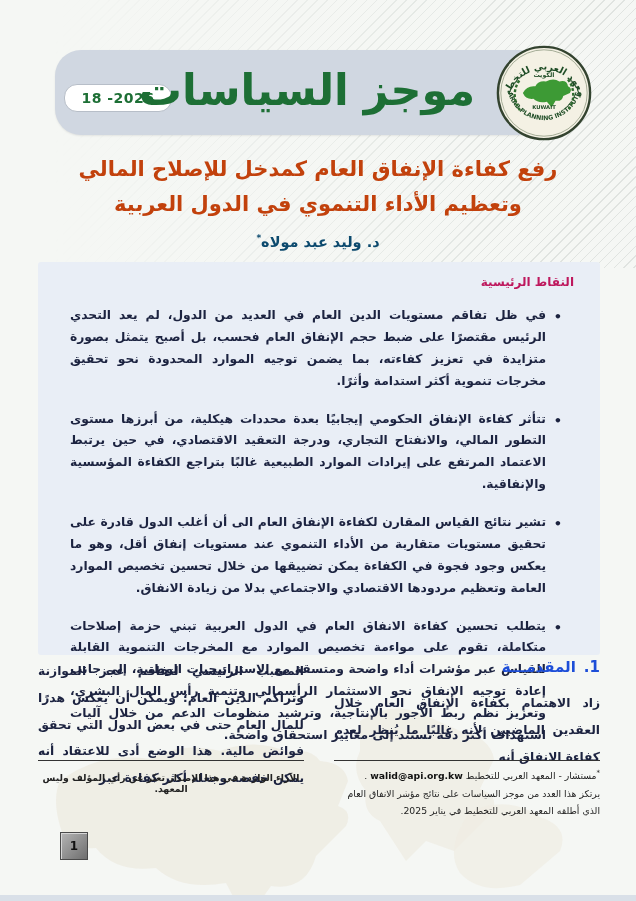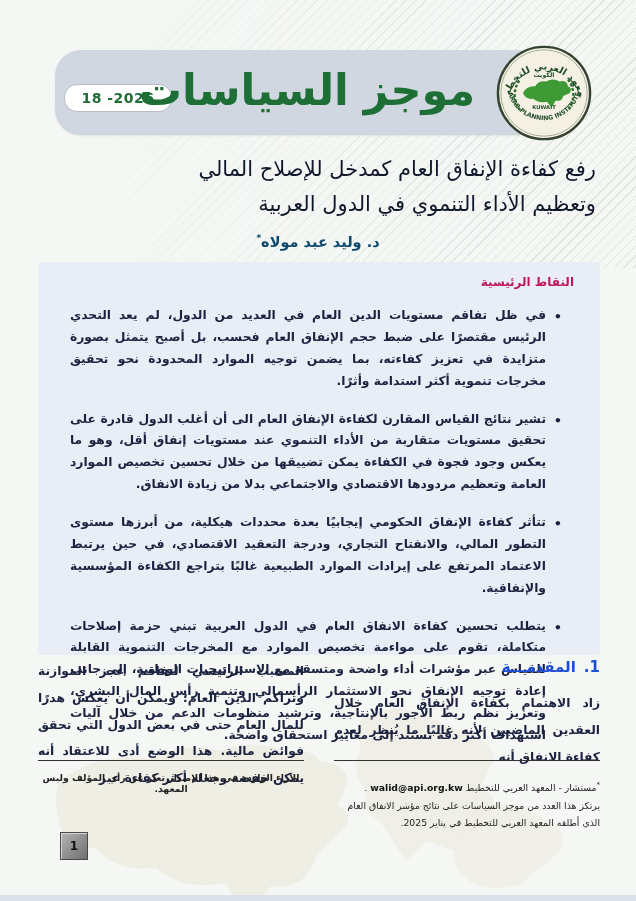--- a/index.html
+++ b/index.html
@@ -23,21 +23,21 @@
     border:1px solid #b7bec8;border-radius:13px;display:flex;align-items:center;justify-content:center;
     font-size:14px;font-weight:bold;color:#1d6f35;direction:ltr;letter-spacing:.5px;}
   .banner-title{position:absolute;right:58px;top:10px;width:360px;text-align:center;
     font-size:43px;font-weight:bold;color:#1d6f35;direction:rtl;line-height:1.4;}
 
   
   .logo{position:absolute;left:496px;top:45px;width:96px;height:96px;z-index:2;}
 
   
   .title-block{position:absolute;left:0;top:152px;width:636px;text-align:center;z-index:1;direction:rtl;}
-  .doc-title{color:#0f172a;font-weight:normal;font-size:21px;line-height:1.65;margin:0 40px;text-align:right;}
+  .doc-title{color:#c2410c;font-weight:bold;font-size:21px;line-height:1.65;margin:0 40px;}
   .doc-author{margin-top:12px;color:#0c4a6e;font-weight:bold;font-size:14.5px;}
   .doc-author sup{font-size:9px;}
 
   
   .keypoints{position:absolute;left:38px;top:262px;width:562px;height:393px;background:#e9eef6;
     border-radius:3px;box-sizing:border-box;padding:13px 26px 0 26px;direction:rtl;z-index:1;}
   .kp-heading{color:#be185d;font-weight:bold;font-size:12px;margin-bottom:16px;}
   .kp-list{list-style:none;margin:6px;padding:0 6px 0 0;}
   .kp-list li{position:relative;padding-right:16px;margin-bottom:16px;color:#1c2340;font-weight:bold;
     font-size:12.3px;line-height:1.78;text-align:justify;}
@@ -45,21 +45,21 @@
 
   
   .columns{position:absolute;left:38px;top:658px;width:562px;display:flex;direction:rtl;gap:30px;z-index:1;}
   .col{flex:1 1 0;}
   .intro-heading{color:#1d4ed8;font-weight:bold;font-size:15px;margin:0 0 14px 0;direction:rtl;}
   .intro-heading .num{margin-left:8px;}
   .col p{margin:0;color:#1c2340;font-weight:bold;font-size:12.3px;line-height:2.18;text-align:justify;direction:rtl;}
 
   
   .footnotes{position:absolute;left:38px;top:760px;width:562px;display:flex;direction:rtl;gap:30px;z-index:1;}
-  .foot{flex:1 1 0;border-top:1px solid #333;padding-top:18px;font-size:9.3px;color:#222;direction:rtl;}
+  .foot{flex:1 1 0;border-top:1px solid #333;padding-top:6px;font-size:9.3px;color:#222;direction:rtl;}
   .foot-right{text-align:right;line-height:1.9;}
   .foot-right sup{font-size:7px;}
   .foot-right .email{font-weight:bold;color:#111;}
   .foot-left{text-align:center;font-weight:bold;padding-top:11px;}
 
   
   .pagenum{position:absolute;left:60px;top:832px;width:26px;height:26px;
     background:linear-gradient(135deg,#b5b5b5,#6e6e6e);border:1px solid #4a4a4a;
     box-shadow:inset 1px 1px 0 #d6d6d6;display:flex;align-items:center;justify-content:center;
     font-size:12px;color:#111;font-weight:bold;z-index:1;}
@@ -113,22 +113,22 @@
       <div>رفع كفاءة الإنفاق العام كمدخل للإصلاح المالي</div>
       <div>وتعظيم الأداء التنموي في الدول العربية</div>
     </div>
     <div class="doc-author"><span>د. وليد عبد مولاه</span><sup>*</sup></div>
   </div>
 
   <div class="keypoints">
     <div class="kp-heading">النقاط الرئيسية</div>
     <ul class="kp-list">
       <li>في ظل تفاقم مستويات الدين العام في العديد من الدول، لم يعد التحدي الرئيس مقتصرًا على ضبط حجم الإنفاق العام فحسب، بل أصبح يتمثل بصورة متزايدة في تعزيز كفاءته، بما يضمن توجيه الموارد المحدودة نحو تحقيق مخرجات تنموية أكثر استدامة وأثرًا.</li>
+      <li>تتأثر كفاءة الإنفاق الحكومي إيجابيًا بعدة محددات هيكلية، من أبرزها مستوى التطور المالي، والانفتاح التجاري، ودرجة التعقيد الاقتصادي، في حين يرتبط الاعتماد المرتفع على إيرادات الموارد الطبيعية غالبًا بتراجع الكفاءة المؤسسية والإنفاقية.</li>
       <li>تشير نتائج القياس المقارن لكفاءة الإنفاق العام الى أن أغلب الدول قادرة على تحقيق مستويات متقاربة من الأداء التنموي عند مستويات إنفاق أقل، وهو ما يعكس وجود فجوة في الكفاءة يمكن تضييقها من خلال تحسين تخصيص الموارد العامة وتعظيم مردودها الاقتصادي والاجتماعي بدلا من زيادة الانفاق.</li>
-      <li>تتأثر كفاءة الإنفاق الحكومي إيجابيًا بعدة محددات هيكلية، من أبرزها مستوى التطور المالي، والانفتاح التجاري، ودرجة التعقيد الاقتصادي، في حين يرتبط الاعتماد المرتفع على إيرادات الموارد الطبيعية غالبًا بتراجع الكفاءة المؤسسية والإنفاقية.</li>
       <li>يتطلب تحسين كفاءة الانفاق العام في الدول العربية تبني حزمة إصلاحات متكاملة، تقوم على مواءمة تخصيص الموارد مع المخرجات التنموية القابلة للقياس عبر مؤشرات أداء واضحة ومتسقة مع الاستراتيجيات الوطنية، إلى جانب إعادة توجيه الإنفاق نحو الاستثمار الرأسمالي وتنمية رأس المال البشري، وتعزيز نظم ربط الأجور بالإنتاجية، وترشيد منظومات الدعم من خلال آليات استهداف أكثر دقة تستند إلى معايير استحقاق واضحة.</li>
     </ul>
   </div>
 
   <div class="columns">
     <div class="col">
       <h2 class="intro-heading"><span class="num">1.</span><span>المقدمـــة</span></h2>
       <p>زاد الاهتمام بكفاءة الإنفاق العام خلال العقدين الماضيين لأنه غالبًا ما يُنظر لعدم كفاءة الانفاق أنه</p>
     </div>
     <div class="col">

